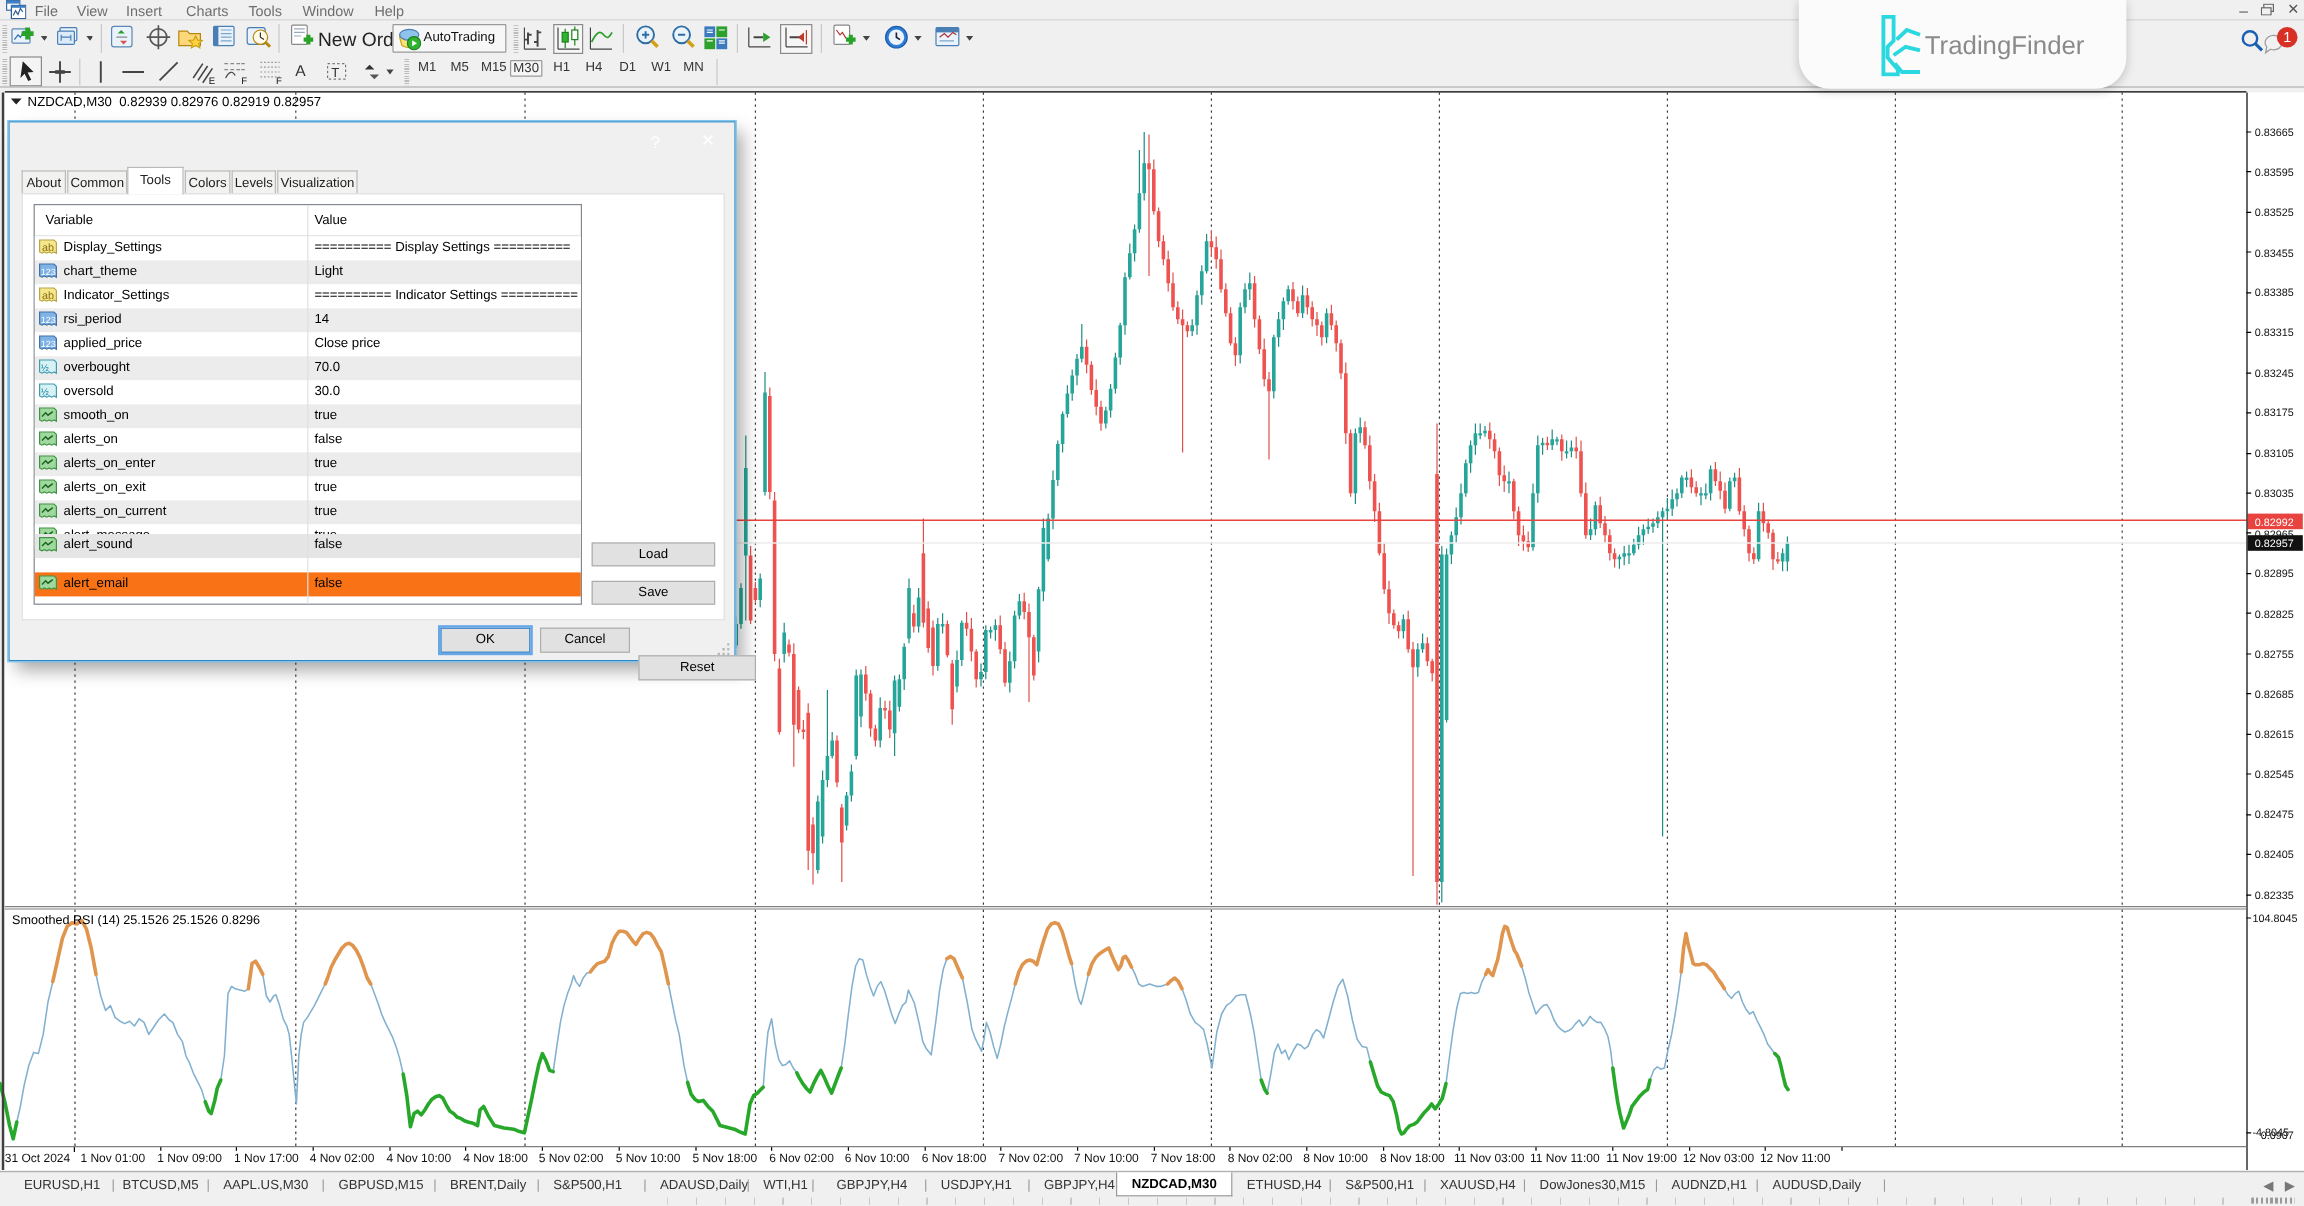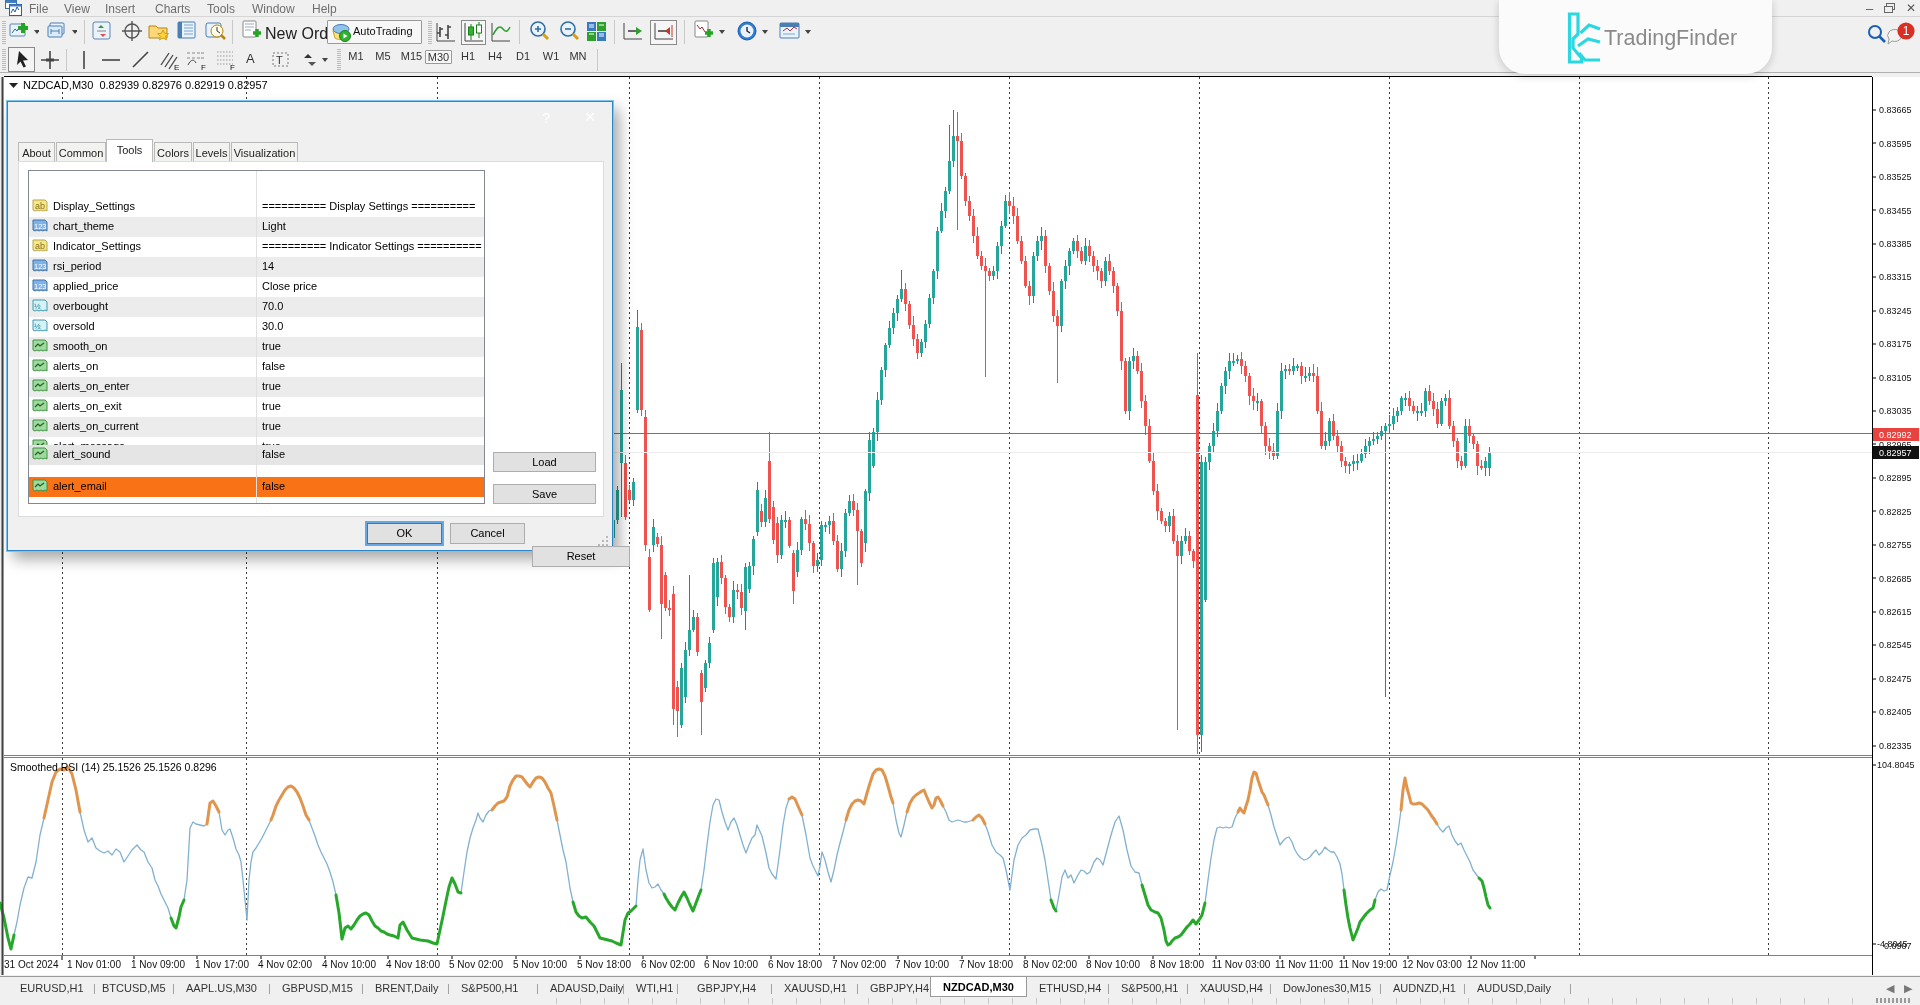--- a/index.html
+++ b/index.html
@@ -340,20 +340,24 @@
       <div class="abs" style="right:62px;top:8px;color:#fff;font-size:14px">?</div>
       <div class="abs" style="right:16px;top:7px;color:#fff;font-size:14px">✕</div>
       <div class="tab" style="left:10px;width:37px">About</div>
       <div class="tab" style="left:48px;width:50px">Common</div>
       <div class="tab tabact" style="left:98px;width:47px">Tools</div>
       <div class="tab" style="left:146px;width:38px">Colors</div>
       <div class="tab" style="left:185px;width:37px">Levels</div>
       <div class="tab" style="left:223px;width:67px">Visualization</div>
       <div class="pane"></div>
       <div class="tbl">
+        <div class="trow" style="top:0;height:26px;border-bottom:1px solid #e0e0e0">
+          <span class="abs" style="left:9px;top:7px">Variable</span>
+          <span class="abs" style="left:233px;top:7px">Value</span>
+        </div>
         <div class="trow" style="top:26px;background:#ffffff">
           <span class="abs" style="left:3px;top:2px"><svg width="16" height="15">
               <path d="M1 1h12l2 2v9l-2-1-2 1-2-1-2 1-2-1-2 1-2-1z" fill="#f5e88a" stroke="#b9a648"></path>
               <text x="3" y="10" font-size="9" fill="#8a6d1a" font-family="Liberation Sans">ab</text>
             </svg></span>
           <span class="abs" style="left:24px;top:3px">Display_Settings</span>
           <span class="abs" style="left:233px;top:3px">========== Display Settings ==========</span>
         </div>
         <div class="trow" style="top:46px;background:#ececec">
           <span class="abs" style="left:3px;top:2px"><svg width="16" height="15">
@@ -492,21 +496,21 @@
     <div class="tabbar">
       <span class="t" style="left:20px">EURUSD,H1</span>
       <span class="t" style="left:102px">BTCUSD,M5</span>
       <span class="t" style="left:186px">AAPL.US,M30</span>
       <span class="t" style="left:282px">GBPUSD,M15</span>
       <span class="t" style="left:375px">BRENT,Daily</span>
       <span class="t" style="left:461px">S&amp;P500,H1</span>
       <span class="t" style="left:550px">ADAUSD,Daily</span>
       <span class="t" style="left:636px">WTI,H1</span>
       <span class="t" style="left:697px">GBPJPY,H4</span>
-      <span class="t" style="left:784px">XAUUSD,H1</span>
+      <span class="t" style="left:784px">USDJPY,H1</span>
       <span class="t" style="left:870px">GBPJPY,H4</span>
       <span class="t" style="left:1039px">ETHUSD,H4</span>
       <span class="t" style="left:1121px">S&amp;P500,H1</span>
       <span class="t" style="left:1200px">XAUUSD,H4</span>
       <span class="t" style="left:1283px">DowJones30,M15</span>
       <span class="t" style="left:1393px">AUDNZD,H1</span>
       <span class="t" style="left:1477px">AUDUSD,Daily</span>
       <span class="p" style="left:93px">|</span>
       <span class="p" style="left:172px">|</span>
       <span class="p" style="left:268px">|</span>

